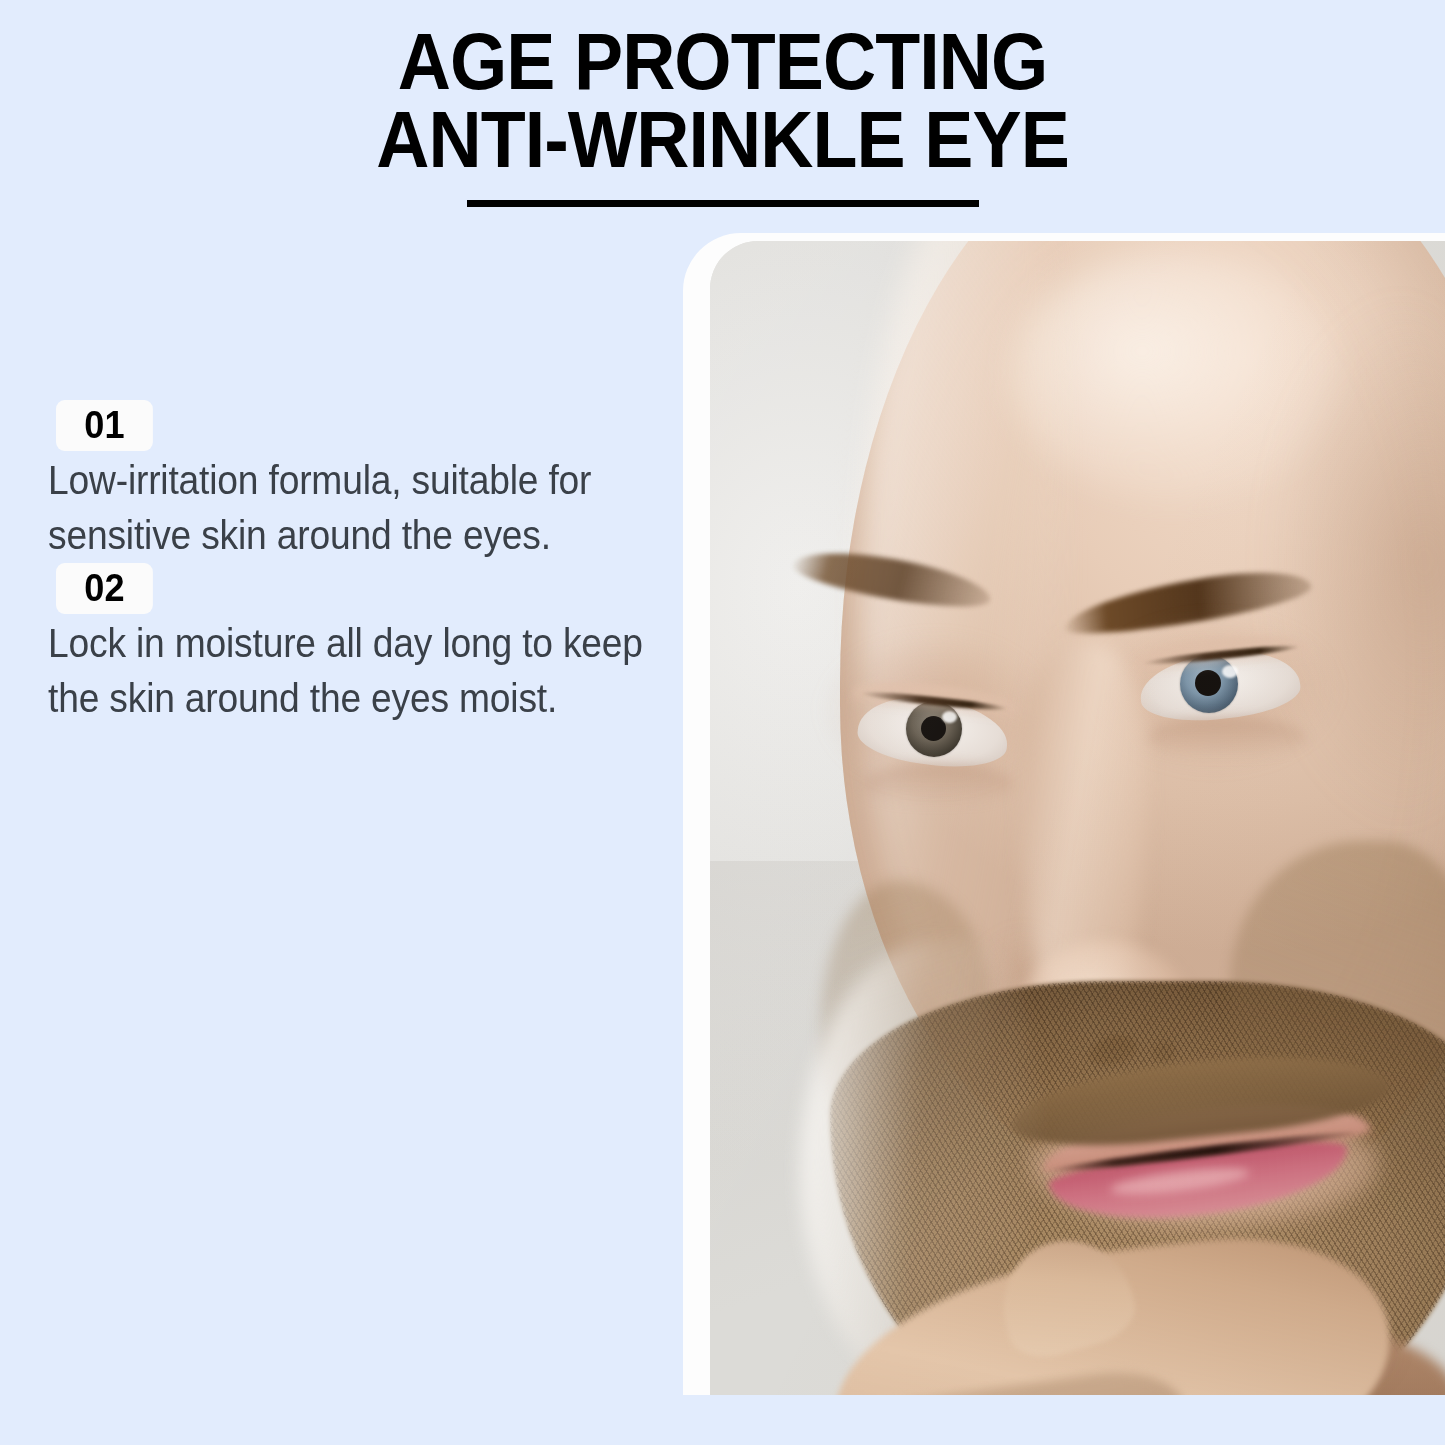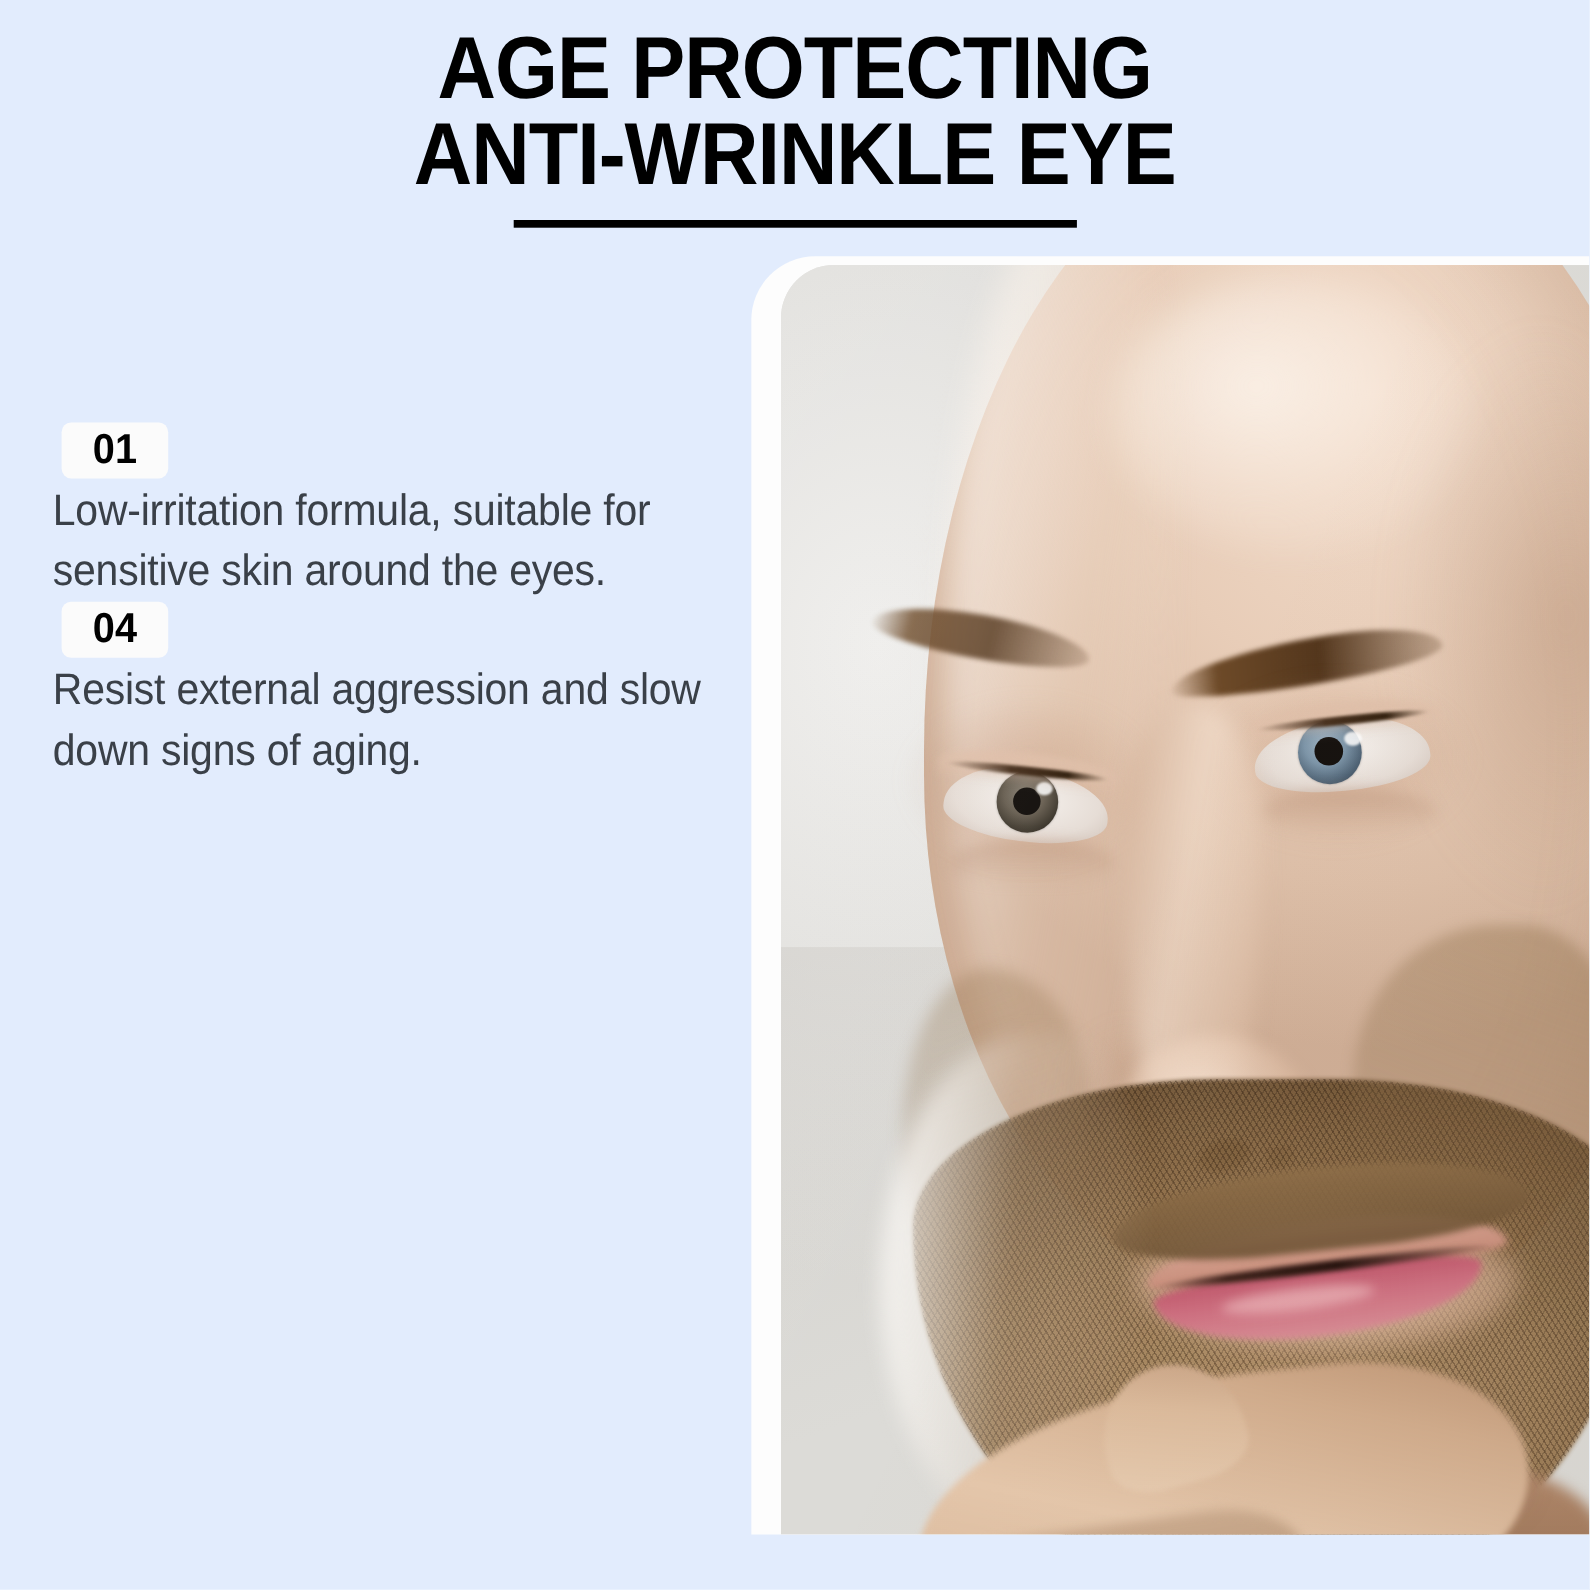--- a/index.html
+++ b/index.html
@@ -41,21 +41,21 @@
     width: 512px;
     height: 7px;
     background: #000000;
     margin: 22px auto 0 auto;
   }
 
   
   .features {
     position: absolute;
     left: 48px;
-    top: 384px;
+    top: 400px;
     width: 600px;
   }
   .feature {
     margin-bottom: 0;
   }
   .badge {
     display: inline-block;
     background: #fbfbfb;
     border-radius: 9px;
     min-width: 70px;
@@ -380,26 +380,26 @@
   <div class="title-rule"></div>
 </div>
 
 <div class="features">
 
   <div class="feature">
     <div class="badge">01</div>
     <div class="feature-text">Low-irritation formula, suitable for sensitive skin around the eyes.</div>
   </div>
 
-
-
   <div class="feature">
-    <div class="badge">04</div>
-    <div class="feature-text">Resist external aggression and slow down signs of aging.</div>
+    <div class="badge">02</div>
+    <div class="feature-text">Lock in moisture all day long to keep the skin around the eyes moist.</div>
   </div>
+
+
 
 </div>
 
 <div class="photo-frame">
   <div class="photo">
 
     <div class="ph-layer bg-studio"></div>
     <div class="ph-layer bg-shadow"></div>
 
     <div class="ph-layer head"></div>

